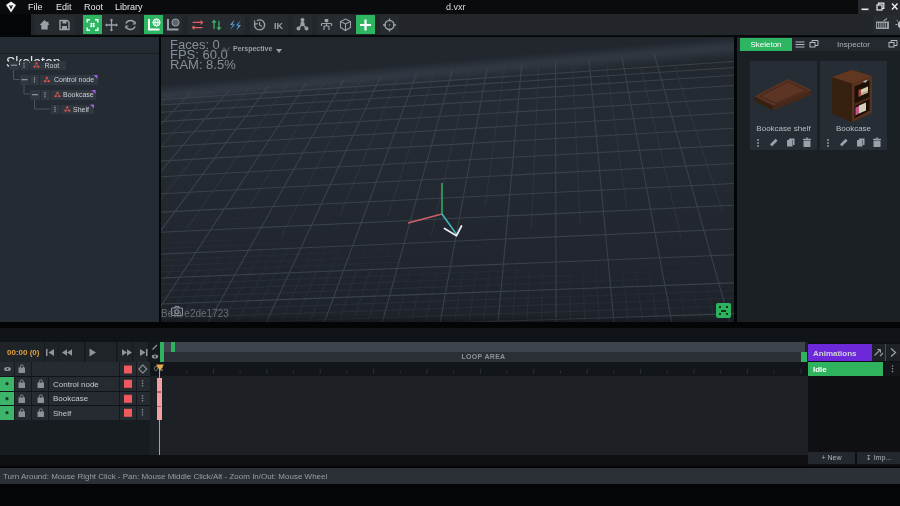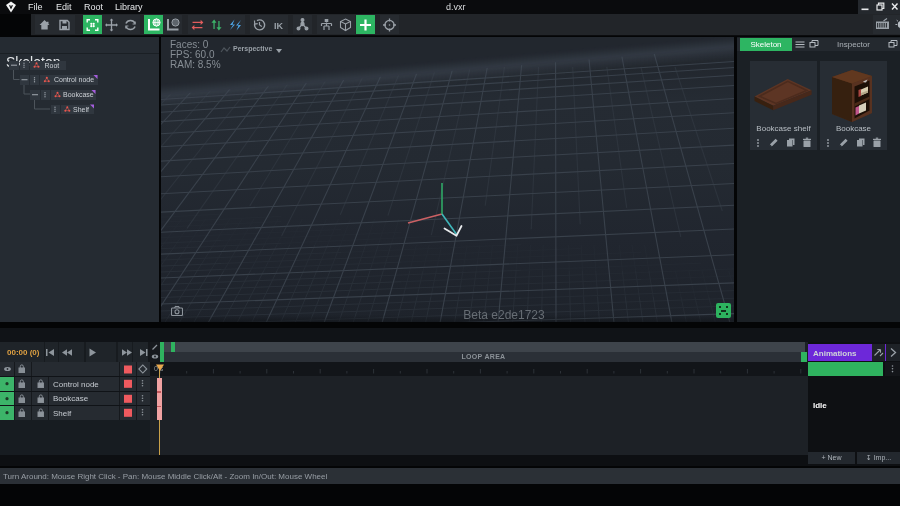--- a/index.html
+++ b/index.html
@@ -535,36 +535,36 @@
   <svg class="abs" style="left:0;top:0" width="573" height="286" viewBox="0 0 573 286">
     <g stroke-width="1.6" fill="none">
       <line x1="281" y1="177" x2="247" y2="186" stroke="#cc6164" stroke-width="1.4"></line>
       <line x1="281" y1="177" x2="281" y2="146" stroke="#2fa866"></line>
       <line x1="281" y1="177" x2="296" y2="198" stroke="#3fb6ba"></line>
       <path d="M283.5 191.5 L295.5 198.7 L300.5 189" stroke="#e9ebed" stroke-width="1.8" stroke-linecap="round" stroke-linejoin="round"></path>
     </g>
   </svg>
   <div class="abs" style="left:0;top:278px;width:573px;height:8px;background:linear-gradient(180deg,rgba(11,13,16,0) 0%,rgba(11,13,16,0.5) 100%);"></div>
 
-  <div class="abs" style="left:9px;top:2.5px;font-size:10px;color:#878e95;line-height:10px;">Faces: 0<br>FPS: 60.0<br>RAM: 8.5%</div>
+  <div class="abs" style="left:9px;top:2.5px;font-size:13px;color:#878e95;line-height:10px;">Faces: 0<br>FPS: 60.0<br>RAM: 8.5%</div>
 
   <svg class="abs" style="left:58px;top:7px" width="14" height="12" viewBox="0 0 14 12">
         <path d="M2 8 L5 4 L8 7 L11 3" stroke="#4d545b" stroke-width="1.2" fill="none"></path>
       </svg>
   <div class="abs" style="left:72px;top:8px;font-size:7px;font-weight:bold;color:#99a0a7;">Perspective</div>
   <svg class="abs" style="left:114px;top:10.5px" width="8" height="6" viewBox="0 0 8 6">
         <path d="M1 1 L4 5 L7 1 Z" fill="#9aa1a8"></path>
       </svg>
 
   <svg class="abs" style="left:10px;top:269px" width="12" height="10" viewBox="0 0 12 10">
     <rect x="0.5" y="2" width="11" height="7.5" rx="1" fill="none" stroke="#8d949b" stroke-width="1.1"></rect>
     <path d="M3.5 2 L4.5 0.5 L7.5 0.5 L8.5 2" fill="none" stroke="#8d949b" stroke-width="1.1"></path>
     <circle cx="6" cy="5.7" r="2" fill="none" stroke="#8d949b" stroke-width="1.1"></circle>
   </svg>
-  <div class="abs" style="left:0;top:271px;width:686px;text-align:center;font-size:12px;color:#676d74;">Beta e2de1723</div>
+  <div class="abs" style="left:0;top:271px;width:686px;text-align:left;font-size:10px;color:#676d74;">Beta e2de1723</div>
   <div class="abs" style="left:555px;top:266px;width:15px;height:15px;background:#2db35f;border-radius:2px;">
     <svg width="15" height="15" viewBox="0 0 15 15">
       <g fill="#12351f">
         <rect x="3" y="3" width="2" height="2"></rect>
             <rect x="10" y="3" width="2" height="2"></rect>
         <rect x="5" y="7" width="5" height="2"></rect>
             <rect x="3" y="10" width="2" height="2"></rect>
             <rect x="10" y="10" width="2" height="2"></rect>
       </g>
     </svg>
@@ -834,21 +834,21 @@
               </g>
         </svg>
       </div>
       <div class="abs" style="left:78px;top:0;width:14px;height:17px;background:#1e2227;">
         <svg width="14" height="17" viewBox="0 0 14 17">
               <path d="M5 4.5 L9.5 8.5 L5 12.5" stroke="#9aa1a8" stroke-width="1.3" fill="none"></path>
             </svg>
       </div>
     </div>
     <div class="abs" style="left:0;top:20px;width:75px;height:14px;background:#2fb35f;">
-      <div class="abs" style="left:5px;top:2.5px;font-size:8px;font-weight:bold;color:#fff;margin-top:36px;">Idle</div>
+      <div class="abs" style="left:5px;top:2.5px;font-size:8px;font-weight:bold;color:#fff;">Idle</div>
     </div>
     <div class="abs" style="left:77px;top:20px;width:15px;height:14px;background:#14161a;">
       <svg width="15" height="14" viewBox="0 0 15 14">
             <g fill="#8e959c">
               <circle cx="7.5" cy="4" r="0.8"></circle>
               <circle cx="7.5" cy="6.8" r="0.8"></circle>
               <circle cx="7.5" cy="9.6" r="0.8"></circle>
             </g>
           </svg>
     </div>

